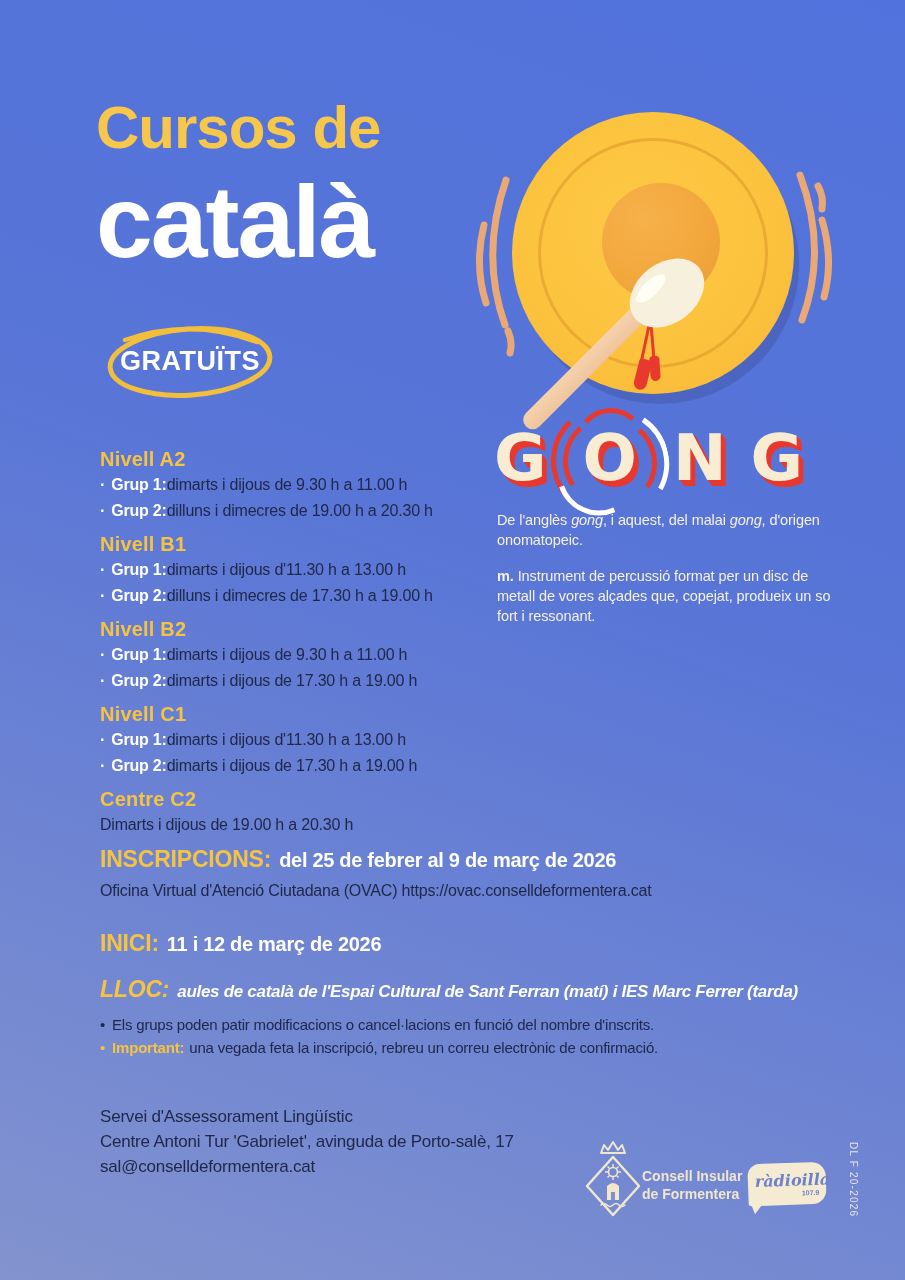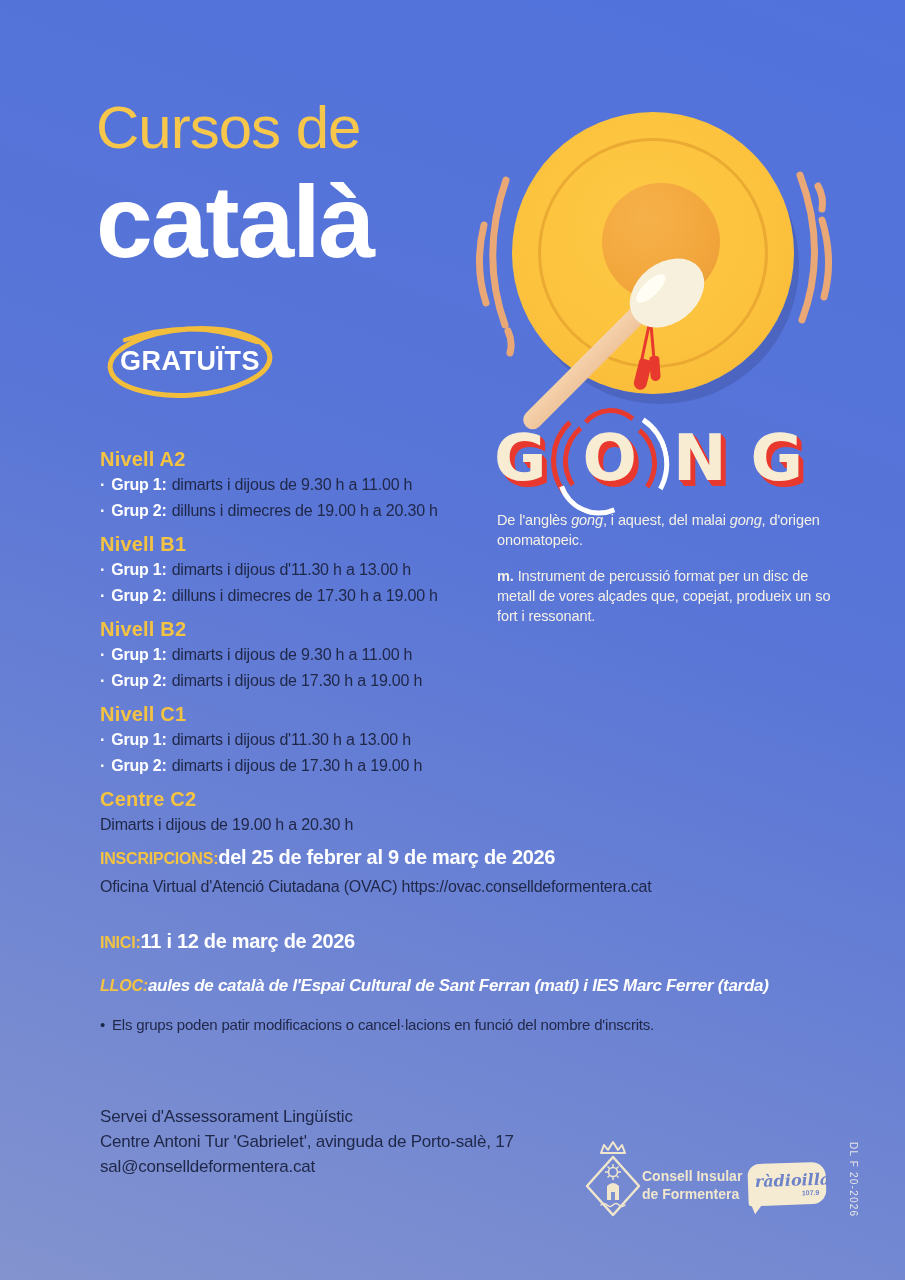--- a/index.html
+++ b/index.html
@@ -12,21 +12,21 @@
   }
   *{margin:0;padding:0;box-sizing:border-box;}
   html,body{background:#3d4f9a;}
   body{font-family:"Liberation Sans","DejaVu Sans",sans-serif;}
   .page{
     position:relative;width:905px;height:1280px;overflow:hidden;margin:0 auto;
     background:linear-gradient(200deg,#5172DC 0%,#5875D7 42%,#8393CF 100%);
   }
   
   .title-block{position:absolute;left:96px;top:98px;}
-  .title-1{font-size:60px;font-weight:400;color:#F6C74B;line-height:1.0;letter-spacing:-1px;}
+  .title-1{font-size:60px;font-weight:700;color:#F6C74B;line-height:1.0;letter-spacing:-1px;}
   .title-2{font-size:102px;font-weight:700;color:#FFFFFF;line-height:0.95;letter-spacing:-2px;margin-top:16px;}
   
   .badge{position:absolute;left:103px;top:320px;width:174px;height:82px;}
   .badge svg{position:absolute;inset:0;}
   .badge-text{
     position:absolute;left:0;right:0;top:26px;text-align:center;
     color:#FFFFFF;font-size:27px;font-weight:700;letter-spacing:0.5px;
   }
   
   .illo{position:absolute;left:450px;top:85px;width:445px;height:365px;}
@@ -78,25 +78,25 @@
   .gdefs p{font-size:14.5px;line-height:20px;letter-spacing:-0.1px;}
   .gdefs .def{margin-top:16px;}
   .gdefs em{font-style:italic;}
   .gdefs b{font-weight:700;}
   
   .levels{position:absolute;left:100px;top:446px;width:400px;}
   .level{margin-bottom:7px;}
   .level h3{font-size:20px;line-height:26px;font-weight:700;color:var(--yellow);letter-spacing:0.2px;}
   .gline{font-size:16px;line-height:26px;color:var(--dark);letter-spacing:-0.2px;}
   .gdot{color:#FFFFFF;font-weight:700;margin-right:6px;}
-  .glabel{color:#FFFFFF;font-weight:700;margin-right:5px;}
+  .glabel{color:#FFFFFF;font-weight:700;}
   .single-line{font-size:16px;line-height:26px;color:var(--dark);letter-spacing:-0.2px;}
   
   .sec{position:absolute;left:100px;}
-  .sec-label{font-size:16px;font-weight:700;color:var(--yellow);letter-spacing:-0.2px;}
+  .sec-label{font-size:23px;font-weight:700;color:var(--yellow);margin-right:8px;letter-spacing:-0.2px;}
   .sec-value{font-size:20px;font-weight:700;color:#FFFFFF;letter-spacing:-0.3px;}
   .sec-line{font-size:16px;line-height:23px;color:var(--dark);letter-spacing:-0.2px;}
   .inscripcions{top:846px;width:720px;}
   .inscripcions .sec-head{margin-bottom:6px;}
   .inici{top:930px;}
   .lloc{top:976px;width:780px;font-style:italic;}
   .lloc .sec-value{font-size:17px;}
   
   .notes{position:absolute;left:100px;top:1014px;width:755px;}
   .note{font-size:15px;line-height:22px;color:var(--dark);letter-spacing:-0.2px;margin-bottom:1px;}
@@ -222,20 +222,21 @@
   <section class="sec inici">
     <span class="sec-label">INICI:</span><span class="sec-value">11 i 12 de març de 2026</span>
   </section>
 
   <section class="sec lloc">
     <span class="sec-label">LLOC:</span><span class="sec-value">aules de català de l'Espai Cultural de Sant Ferran (matí) i IES Marc Ferrer (tarda)</span>
   </section>
 
   <section class="notes">
     <p class="note"><span class="ndot">•</span><span>Els grups poden patir modificacions o cancel·lacions en funció del nombre d'inscrits.</span></p>
+    <p class="note"><span class="ndot y">•</span><span class="nlabel">Important:</span><span>una vegada feta la inscripció, rebreu un correu electrònic de confirmació.</span></p>
   </section>
 
   <section class="info">
     <div class="info-line">Servei d'Assessorament Lingüístic</div>
     <div class="info-line">Centre Antoni Tur 'Gabrielet', avinguda de Porto-salè, 17</div>
     <div class="info-line">sal@conselldeformentera.cat</div>
   </section>
 
   <svg class="crest" width="58" height="80" viewBox="0 0 58 80">
     <path d="M17 13 L20 5 L24 10 L29 2 L34 10 L38 5 L41 13 Z" fill="none" stroke="#F1E7CD" stroke-width="2" stroke-linejoin="round"></path>

